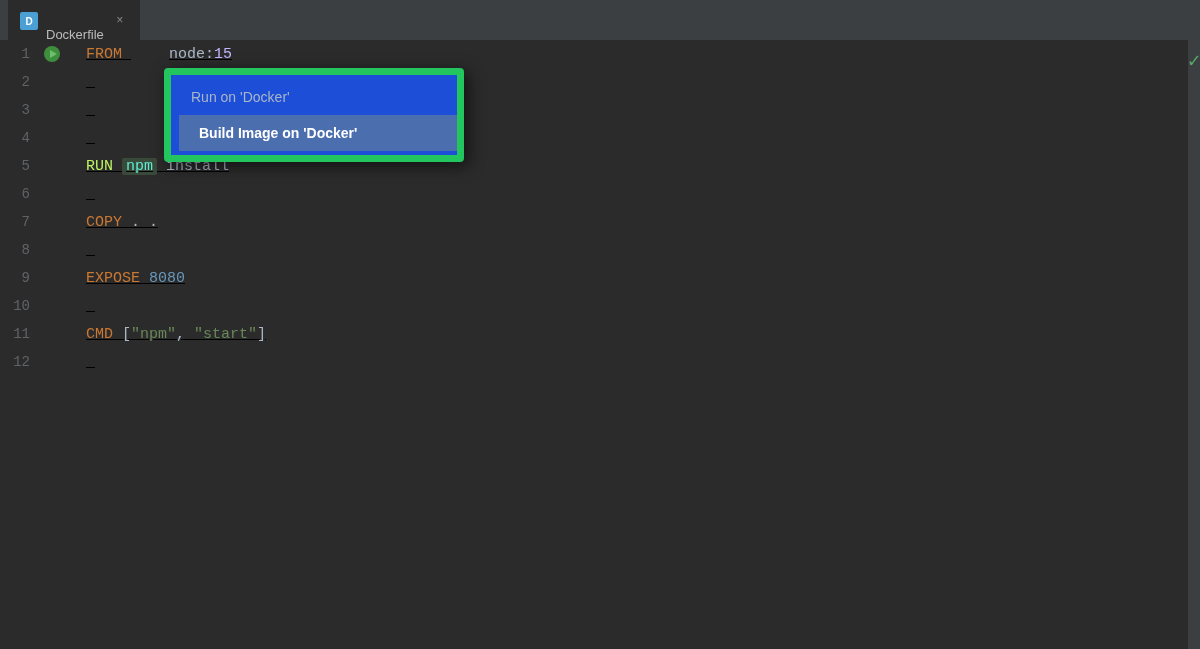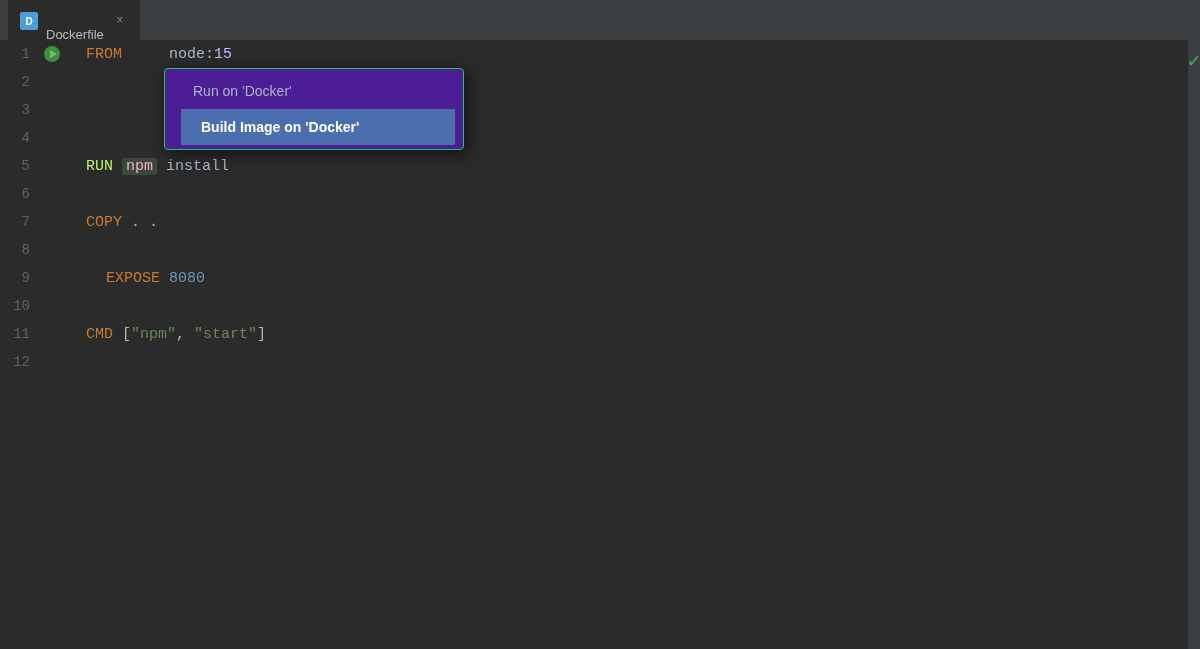--- a/index.html
+++ b/index.html
@@ -129,41 +129,42 @@
       margin-left: 2px;
     }
 
     
     .code-area {
       flex: 1;
       display: flex;
       flex-direction: column;
       overflow: hidden;
       position: relative;
+      text-decoration: underline;
     }
 
     .code-line {
       height: 28px;
       display: flex;
       align-items: center;
       padding-left: 4px;
       font-size: 15px;
       font-family: 'Courier New', Courier, monospace;
       white-space: pre;
     }
 
     .kw-from { color: #cc7832; }
     .kw-node { color: #a9b7c6; margin-left: 38px; }
     .kw-num  { color: #c4b5fd; }
     .kw-run  { color: #bef264; }
-    .kw-npm  { color: #f9a8d4; background: #3a4a3a; padding: 0 4px; border-radius: 2px; }
+    .kw-npm  { color: #5eead4; background: #3a4a3a; padding: 0 4px; border-radius: 2px; }
     .kw-install { color: #a9b7c6; }
     .kw-copy { color: #cc7832; }
     .kw-dot  { color: #a9b7c6; }
-    .kw-expose { color: #cc7832; margin-left: 20px; }
+    .kw-expose { color: #cc7832; }
     .kw-port { color: #6897bb; }
     .kw-cmd  { color: #cc7832; }
     .kw-str  { color: #6a8759; }
     .kw-bracket { color: #a9b7c6; }
 
     
     .scrollbar-right {
       width: 12px;
       background: #3c3f41;
       display: flex;
@@ -177,27 +178,27 @@
       font-size: 20px;
       font-weight: bold;
       margin-top: 4px;
     }
 
     
     .dropdown-menu {
       position: absolute;
       top: 28px;
       left: 82px;
-      background: #4c1d95;
-      border: 1px solid #22c55e;
+      background: #1d4ed8;
+      border: 7px solid #22c55e;
       border-radius: 4px;
       box-shadow: 4px 4px 16px rgba(0,0,0,0.6);
       z-index: 100;
       min-width: 300px;
-      padding: 4px 8px;
+      padding: 4px 0;
     }
 
     .menu-item {
       padding: 10px 20px;
       font-size: 14px;
       font-family: sans-serif;
       color: #a9b7c6;
       cursor: pointer;
       white-space: nowrap;
     }

